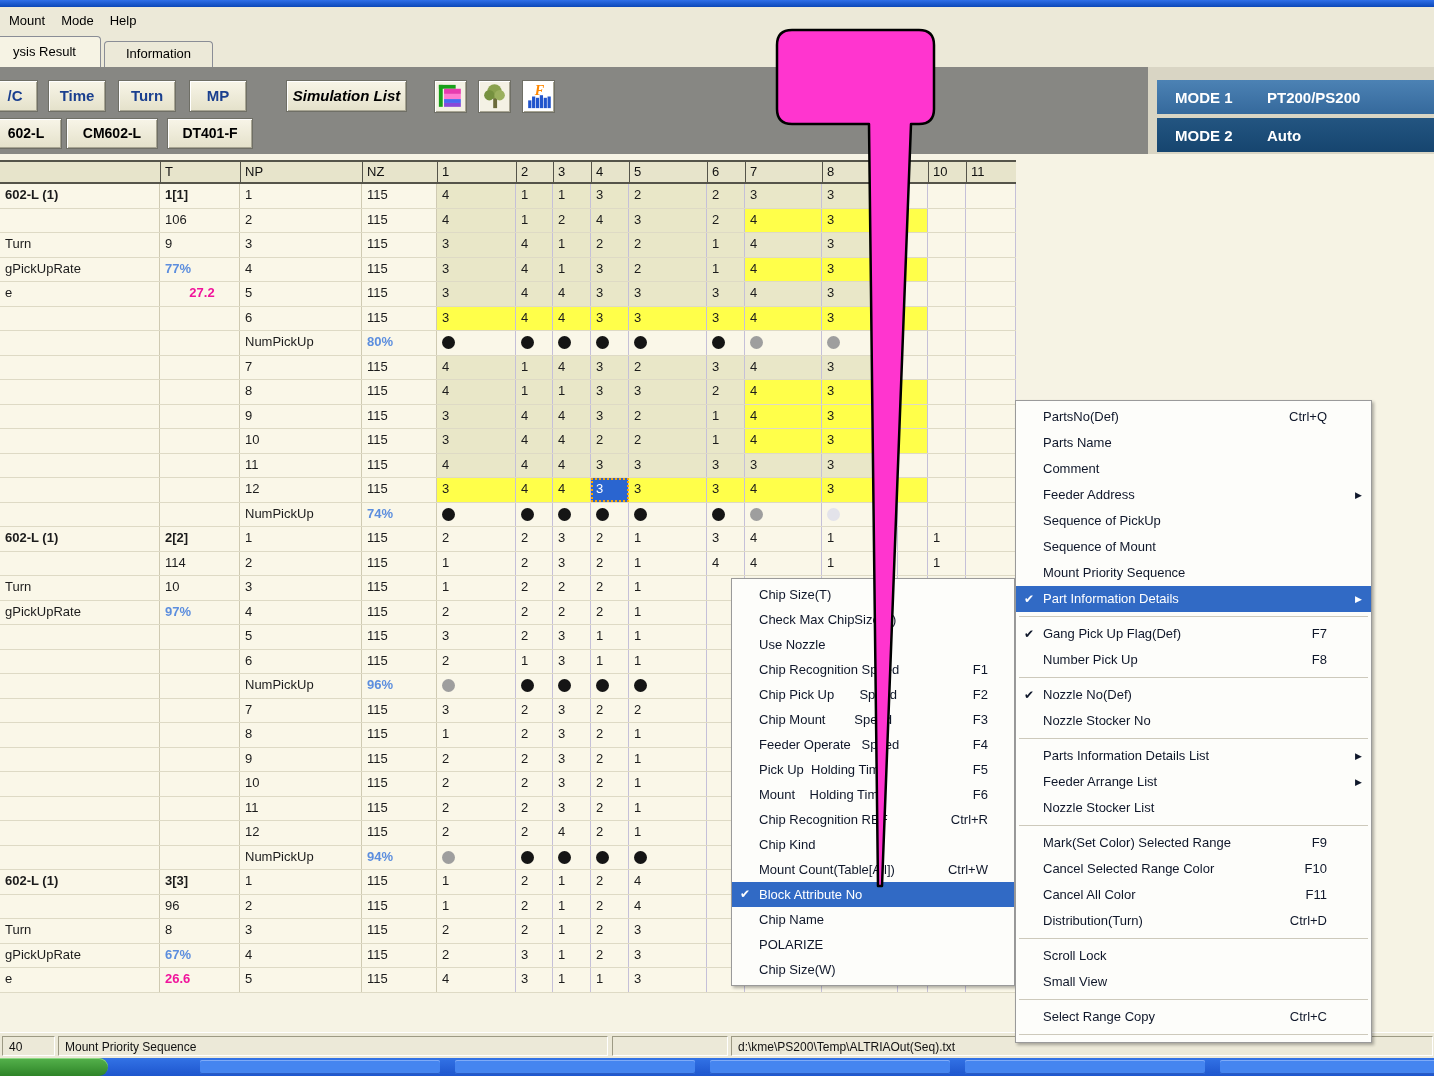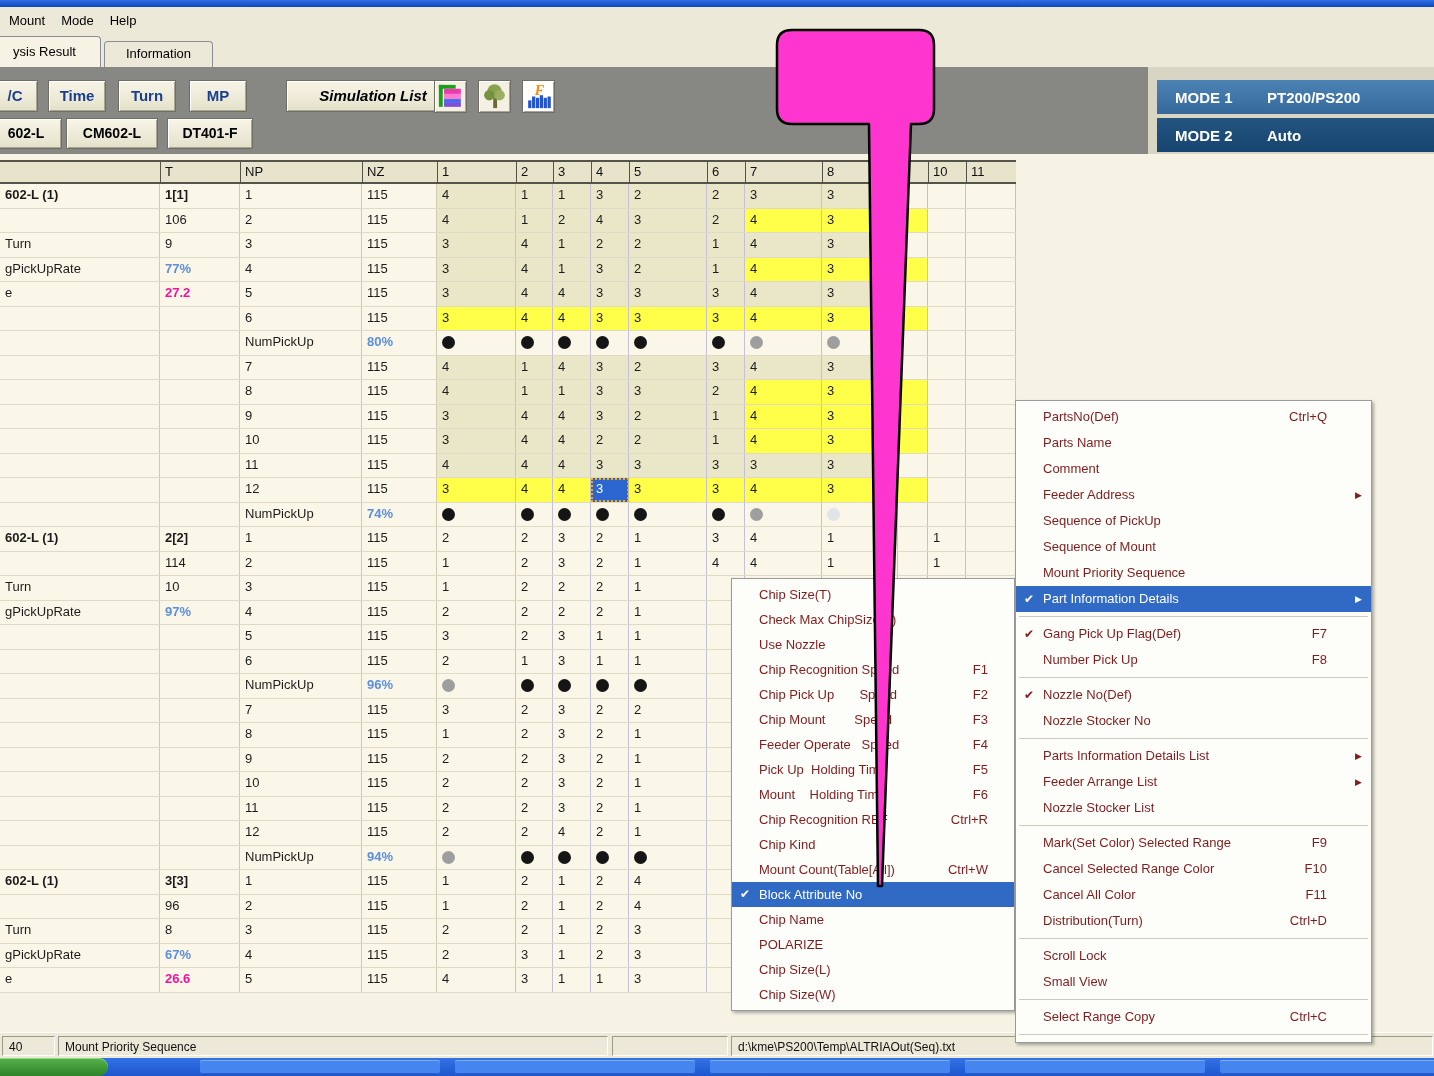--- a/index.html
+++ b/index.html
@@ -53,21 +53,21 @@
   .taskbar{position:absolute;left:0;top:1058px;width:100%;height:18px;background:linear-gradient(#3272e6,#1e56cd);}
   .startbtn{position:absolute;left:-30px;top:0;width:138px;height:18px;border-radius:0 9px 9px 0;
             background:linear-gradient(#55b24c,#2e8428);box-shadow:inset 0 1px 0 #8cd883;}
   .winbtn{position:absolute;top:2px;height:14px;width:240px;background:#4585f0;border-radius:2px;
           box-shadow:inset 0 1px 0 #7fabf7,inset 0 -1px 0 #2a5cc4;}
   
   .menu{position:absolute;box-sizing:border-box;background:#fdfdfa;border:1px solid #9a9a9a;
         box-shadow:2px 2px 3px rgba(0,0,0,.3);padding:3px 0;}
   #menu1{left:731px;top:578px;width:284px;z-index:30;}
   #menu2{left:1015px;top:400px;width:357px;z-index:40;}
-  .mi{position:relative;height:26px;line-height:26px;padding-left:27px;font-size:13px;color:#7f1d1d;white-space:pre;}
+  .mi{position:relative;height:26px;line-height:26px;padding-left:27px;font-size:13px;color:#0f172a;white-space:pre;}
   #menu1 .mi{height:25px;line-height:25px;}
   .mi .chk{position:absolute;left:8px;top:0;font-size:12px;}
   .mi .msc{position:absolute;right:44px;}
   #menu1 .mi .msc{right:26px;}
   .mi .marr{position:absolute;right:9px;top:0;font-size:9px;}
   .mi.hl{background:#316ac5;color:#fff;}
   .msep{border-top:1px solid #cdc9bb;margin:4px 3px;}
   
   .callout{position:absolute;left:0;top:0;width:1434px;height:1076px;z-index:60;pointer-events:none;}
 </style>
@@ -87,21 +87,21 @@
   <div class="tabrow">
     <div class="tab active">ysis Result</div>
     <div class="tab inactive">Information</div>
   </div>
 
   <div class="toolzone">
     <div class="xpbtn r1" style="left:-8px;width:46px;">/C</div>
     <div class="xpbtn r1" style="left:48px;width:58px;">Time</div>
     <div class="xpbtn r1" style="left:118px;width:58px;">Turn</div>
     <div class="xpbtn r1" style="left:189px;width:58px;">MP</div>
-    <div class="xpbtn r1 sim" style="left:286px;width:174px;">Simulation List</div>
+    <div class="xpbtn r1 sim" style="left:286px;width:121px;">Simulation List</div>
 
     <div class="iconbtn" style="left:434px;">
       <svg width="31" height="31" viewBox="0 0 24 24">
         <rect x="3" y="3" width="13" height="3" fill="#18a018"></rect>
         <rect x="3" y="3" width="3" height="17" fill="#18a018"></rect>
         <rect x="7" y="6" width="13" height="4" fill="#e83cb0"></rect>
         <rect x="7" y="10" width="13" height="4" fill="#ff7ad0"></rect>
         <rect x="7" y="14" width="13" height="3" fill="#4868f0"></rect>
         <rect x="7" y="17" width="13" height="3" fill="#8848d8"></rect>
       </svg>
@@ -226,21 +226,21 @@
           <div class="td dc tint" style="width: 78px;">2</div>
           <div class="td dc tint" style="width: 38px;">1</div>
           <div class="td dc yel" style="width: 77px;">4</div>
           <div class="td dc yel" style="width: 76px;">3</div>
           <div class="td dc yel" style="width: 30px;"></div>
           <div class="td dc cream" style="width: 38px;"></div>
           <div class="td dc cream" style="width: 50px;"></div>
         </div>
         <div class="tr">
           <div class="td lc " style="width: 160px;">e</div>
-          <div class="td lc pinkv" style="width: 80px;">27.2</div>
+          <div class="td lc pinkv" style="width: 80px; text-align: center;">27.2</div>
           <div class="td lc" style="width: 122px;">5</div>
           <div class="td lc " style="width: 75px;">115</div>
           <div class="td dc tint" style="width: 79px;">3</div>
           <div class="td dc tint" style="width: 37px;">4</div>
           <div class="td dc tint" style="width: 38px;">4</div>
           <div class="td dc tint" style="width: 38px;">3</div>
           <div class="td dc tint" style="width: 78px;">3</div>
           <div class="td dc tint" style="width: 38px;">3</div>
           <div class="td dc tint" style="width: 77px;">4</div>
           <div class="td dc tint" style="width: 76px;">3</div>
@@ -754,21 +754,20 @@
       <div class="mi"><span>Chip Mount        Speed</span><span class="msc">F3</span></div>
       <div class="mi"><span>Feeder Operate   Speed</span><span class="msc">F4</span></div>
       <div class="mi"><span>Pick Up  Holding Time</span><span class="msc">F5</span></div>
       <div class="mi"><span>Mount    Holding Time</span><span class="msc">F6</span></div>
       <div class="mi"><span>Chip Recognition REF</span><span class="msc">Ctrl+R</span></div>
       <div class="mi"><span>Chip Kind</span></div>
       <div class="mi"><span>Mount Count(Table[All])</span><span class="msc">Ctrl+W</span></div>
       <div class="mi hl"><span class="chk">✔</span><span>Block Attribute No</span></div>
       <div class="mi"><span>Chip Name</span></div>
       <div class="mi"><span>POLARIZE</span></div>
-      <div class="mi"><span>Chip Size(L)</span></div>
       <div class="mi"><span>Chip Size(W)</span></div>
     </div>
   <div class="menu" id="menu2">
       <div class="mi"><span>PartsNo(Def)</span><span class="msc">Ctrl+Q</span></div>
       <div class="mi"><span>Parts Name</span></div>
       <div class="mi"><span>Comment</span></div>
       <div class="mi"><span>Feeder Address</span><span class="marr">▶</span></div>
       <div class="mi"><span>Sequence of PickUp</span></div>
       <div class="mi"><span>Sequence of Mount</span></div>
       <div class="mi"><span>Mount Priority Sequence</span></div>

